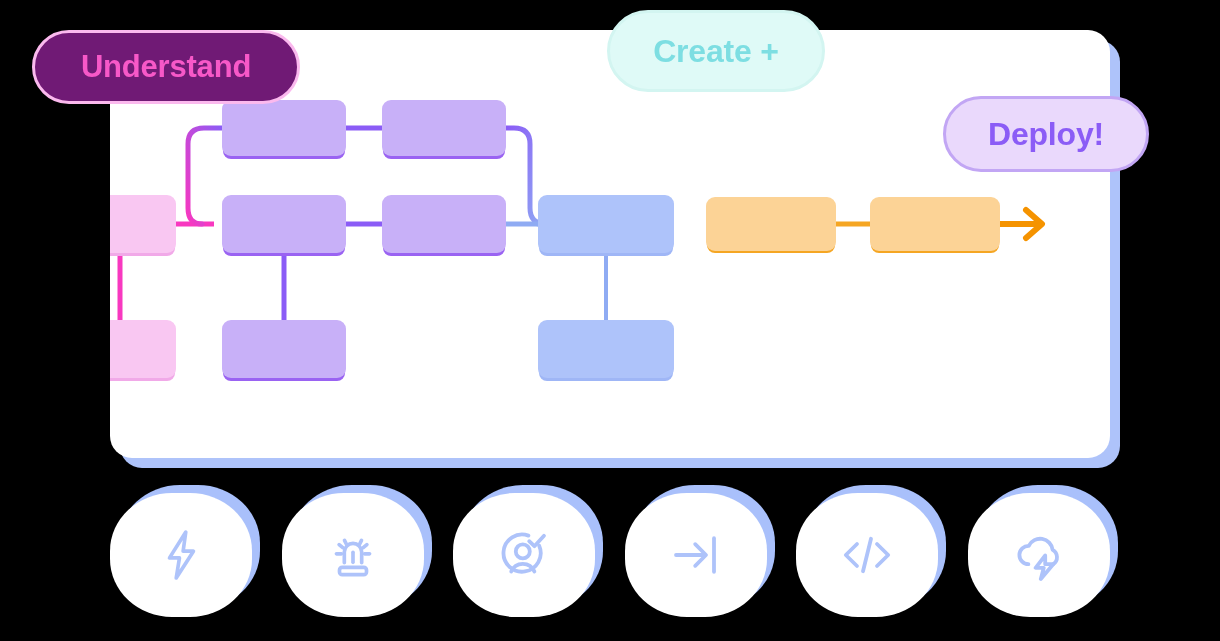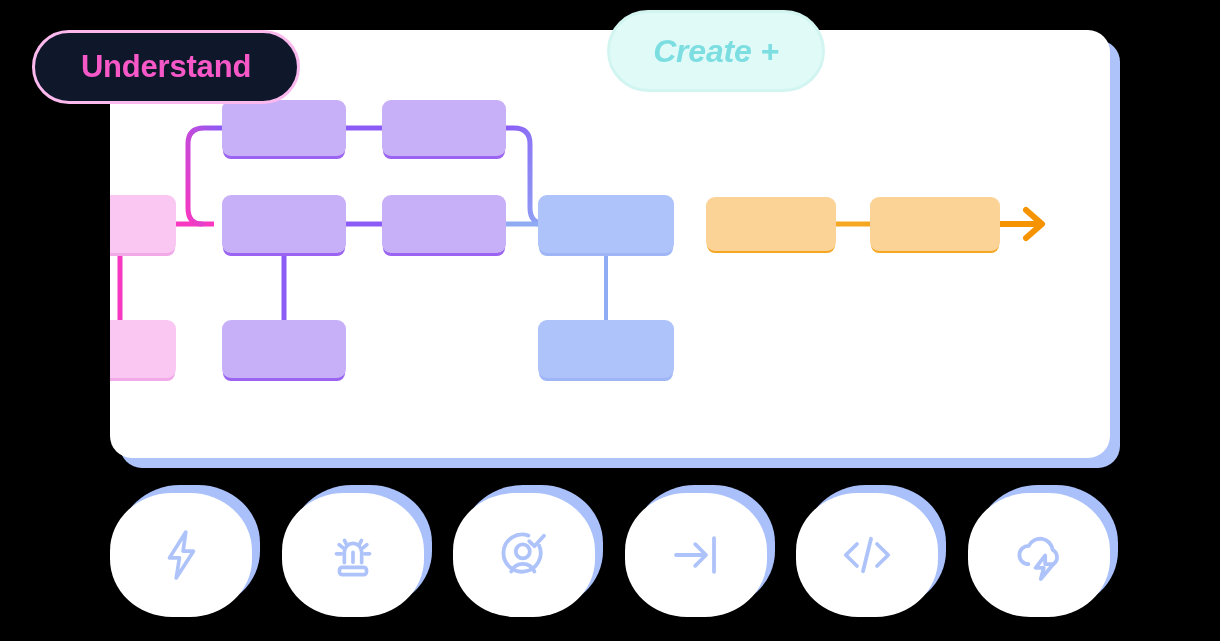--- a/index.html
+++ b/index.html
@@ -40,33 +40,32 @@
     position: absolute;
     display: flex; align-items: center; justify-content: center;
     border-radius: 999px;
     font-weight: 700;
     white-space: nowrap;
     letter-spacing: -0.2px;
   }
   .pill-understand {
     left: 32px; top: 30px;
     width: 268px; height: 74px;
-    background: #0f172a;
+    background: #701a75;
     border: 3px solid #fbb9ee;
     color: #f758c8;
     font-size: 31px;
   }
   .pill-create {
     left: 607px; top: 10px;
     width: 218px; height: 82px;
     background: #dffaf7;
     border: 3px solid #d3f5f1;
     color: #7ddee2;
     font-size: 32px;
-    font-style: italic;
   }
   .pill-deploy {
     left: 943px; top: 96px;
     width: 206px; height: 76px;
     background: #ead9fc;
     border: 3px solid #c2a6f4;
     color: #8b5cf6;
     font-size: 32px;
   }
   .pill-documentation {
@@ -159,20 +158,23 @@
     <div class="node orange" style="left:596px; top:167px; width:130px; height:54px;"></div>
     <div class="node orange" style="left:760px; top:167px; width:130px; height:54px;"></div>
   </div>
 
   <div class="pill pill-understand">
     <span>Understand</span>
   </div>
   <div class="pill pill-create">
     <span>Create +</span>
   </div>
+  <div class="pill pill-deploy">
+    <span>Deploy!</span>
+  </div>
 
   <div class="iconbar">
 
     <div class="iconbtn">
       <span>
         <svg width="46" height="56" viewBox="0 0 24 28" fill="none" stroke="#aec3fa" stroke-width="1.9" stroke-linecap="round" stroke-linejoin="round">
           <path d="M14.5 2 L6 15.5 h5.2 L9.5 26 L18.5 12 h-5.4 Z"></path>
         </svg>
       </span>
     </div>

